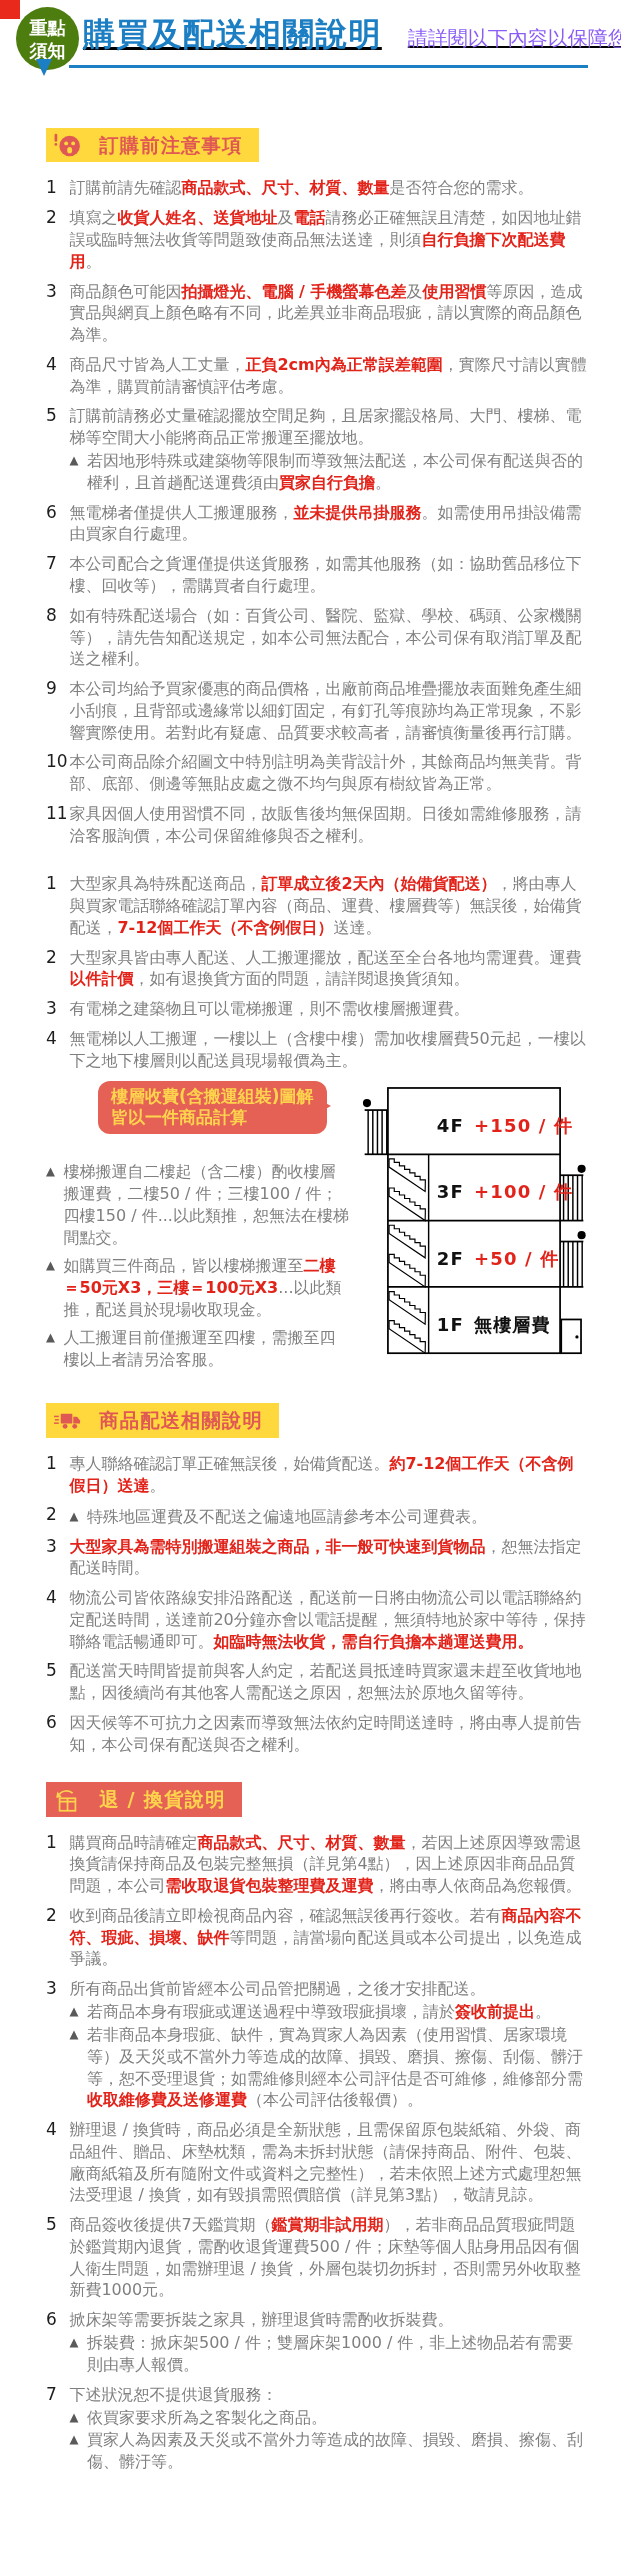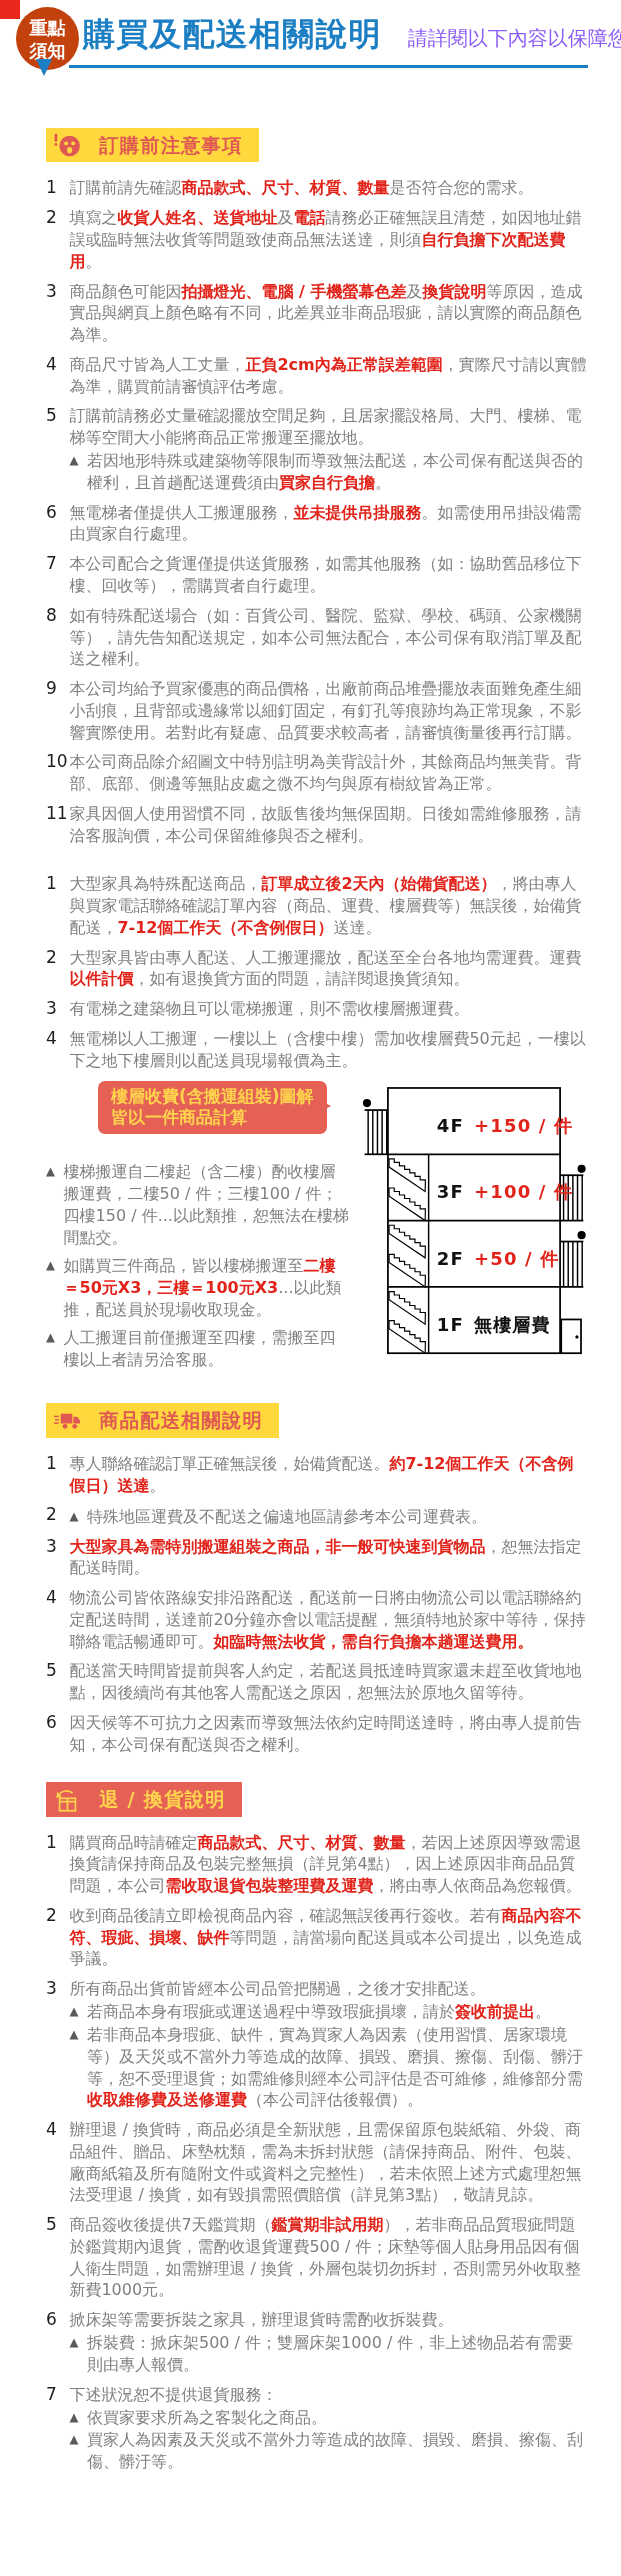--- a/index.html
+++ b/index.html
@@ -3,25 +3,25 @@
 <meta charset="utf-8">
 <style>
   html,body{margin:0;padding:0;background:#ffffff;}
   body{width:622px;font-family:"DejaVu Sans","Liberation Sans",sans-serif;-webkit-font-smoothing:antialiased;}
   .corner{position:absolute;top:0;left:0;width:20px;height:19px;background:#e8291c;}
   .page{position:relative;padding:0 34px 23.4px 46px;}
 
   
   .hd{position:relative;padding-top:13px;min-height:88px;}
   .badge{position:absolute;left:-30px;top:7px;width:63px;height:63px;border-radius:50%;
-         background:#c2410c;color:#fff;display:flex;flex-direction:column;justify-content:center;
+         background:#4d7c0f;color:#fff;display:flex;flex-direction:column;justify-content:center;
          align-items:center;font-weight:bold;font-size:18px;line-height:23px;z-index:2;}
   .badge::after{content:'';position:absolute;bottom:-14px;left:20px;width:0;height:0;
          border:8.2px solid transparent;border-top:17.6px solid #1c7ec3;}
-  .titleRow{display:flex;align-items:baseline;gap:26px;margin-left:37px;}
+  .titleRow{display:flex;align-items:baseline;gap:26px;margin-left:37px;text-decoration:underline;}
   .pgTitle{color:#1c7ec3;font-size:32px;font-weight:bold;letter-spacing:1.2px;white-space:nowrap;}
   .pgSub{color:#8b5cf6;font-size:20px;white-space:nowrap;}
   .hdLine{height:2.9px;background:#1c7ec3;margin-top:8.2px;margin-left:23.4px;}
 
   
   .section{margin-top:27px;}
   .sec-header{display:inline-flex;align-items:center;gap:18px;height:32px;padding:1.2px 16.4px 1.2px 8.2px;}
   .theme-yellow{--hdr-bg:#ffd83d;--hdr-accent:#e05853;background:var(--hdr-bg);color:var(--hdr-accent);}
   .theme-red{--hdr-bg:#e56156;--hdr-accent:#ffd44d;background:var(--hdr-bg);color:var(--hdr-accent);}
   .sec-header .icon{display:inline-flex;width:27px;height:26px;color:var(--hdr-accent);}
@@ -33,21 +33,21 @@
   .item .num{flex:none;width:23.4px;color:#1d1d1d;font-size:17px;line-height:21.7px;}
   .item .body{flex:1;}
   .seg-r{color:#e2231a;font-weight:bold;}
   .sub{display:flex;margin-top:1.2px;}
   .sub .tri{flex:none;width:17.6px;color:#5a5a5a;font-size:11.7px;line-height:21.7px;}
   .sub .stext{flex:1;}
 
   
   .figure{display:flex;gap:9.4px;margin:9.4px 0 2.3px 0;}
   .fig-left{width:305px;}
-  .bubble{position:relative;margin-left:52px;background:#e56156;color:#ffd44d;border-radius:7px;
+  .bubble{position:relative;margin-left:52px;background:#e56156;color:#ffd44d;border-radius:12px;
           padding:4.7px 13px;font-size:17px;font-weight:bold;line-height:21.7px;width:fit-content;}
   .bubble::after{content:'';position:absolute;right:-11.7px;top:17.6px;width:0;height:0;
           border:7.6px solid transparent;border-left:13px solid #e56156;}
   .fig-bullets{margin-top:27px;font-size:16px;line-height:22px;color:#7f7f7f;}
   .fig-bullets .sub{margin-bottom:5.9px;}
   .fig-right{flex:none;width:228px;}
 </style>
 </head>
 <body>
 
@@ -84,21 +84,21 @@
           <div class="item">
             <span class="num">1</span>
             <div class="body"><span class="seg-p">訂購前請先確認</span><span class="seg-r">商品款式、尺寸、材質、數量</span><span class="seg-p">是否符合您的需求。</span></div>
           </div>
           <div class="item">
             <span class="num">2</span>
             <div class="body"><span class="seg-p">填寫之</span><span class="seg-r">收貨人姓名、送貨地址</span><span class="seg-p">及</span><span class="seg-r">電話</span><span class="seg-p">請務必正確無誤且清楚，如因地址錯誤或臨時無法收貨等問題致使商品無法送達，則須</span><span class="seg-r">自行負擔下次配送費用</span><span class="seg-p">。</span></div>
           </div>
           <div class="item">
             <span class="num">3</span>
-            <div class="body"><span class="seg-p">商品顏色可能因</span><span class="seg-r">拍攝燈光、電腦 / 手機螢幕色差</span><span class="seg-p">及</span><span class="seg-r">換貨說明</span><span class="seg-p">等原因，造成實品與網頁上顏色略有不同，此差異並非商品瑕疵，請以實際的商品顏色為準。</span></div>
+            <div class="body"><span class="seg-p">商品顏色可能因</span><span class="seg-r">拍攝燈光、電腦 / 手機螢幕色差</span><span class="seg-p">及</span><span class="seg-r">使用習慣</span><span class="seg-p">等原因，造成實品與網頁上顏色略有不同，此差異並非商品瑕疵，請以實際的商品顏色為準。</span></div>
           </div>
           <div class="item">
             <span class="num">4</span>
             <div class="body"><span class="seg-p">商品尺寸皆為人工丈量，</span><span class="seg-r">正負2cm內為正常誤差範圍</span><span class="seg-p">，實際尺寸請以實體為準，購買前請審慎評估考慮。</span></div>
           </div>
           <div class="item">
             <span class="num">5</span>
             <div class="body"><span class="seg-p">訂購前請務必丈量確認擺放空間足夠，且居家擺設格局、大門、樓梯、電梯等空間大小能將商品正常搬運至擺放地。</span><div class="sub">
                 <span class="tri">▲</span>
                 <span class="stext"><span class="seg-p">若因地形特殊或建築物等限制而導致無法配送，本公司保有配送與否的權利，且首趟配送運費須由</span><span class="seg-r">買家自行負擔</span><span class="seg-p">。</span></span>

